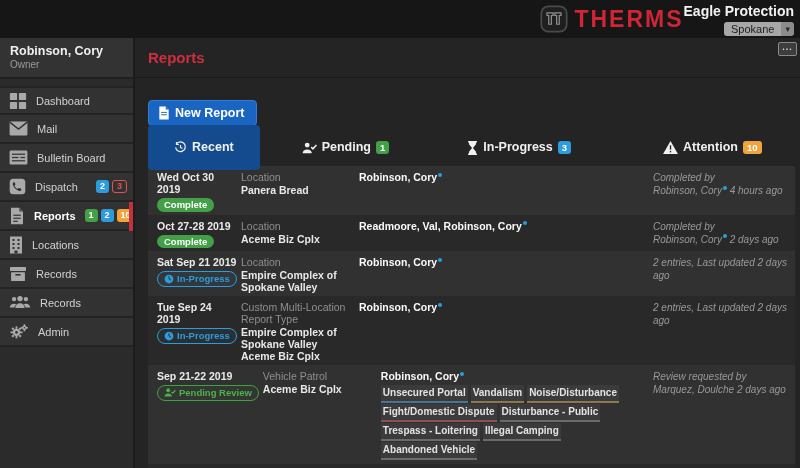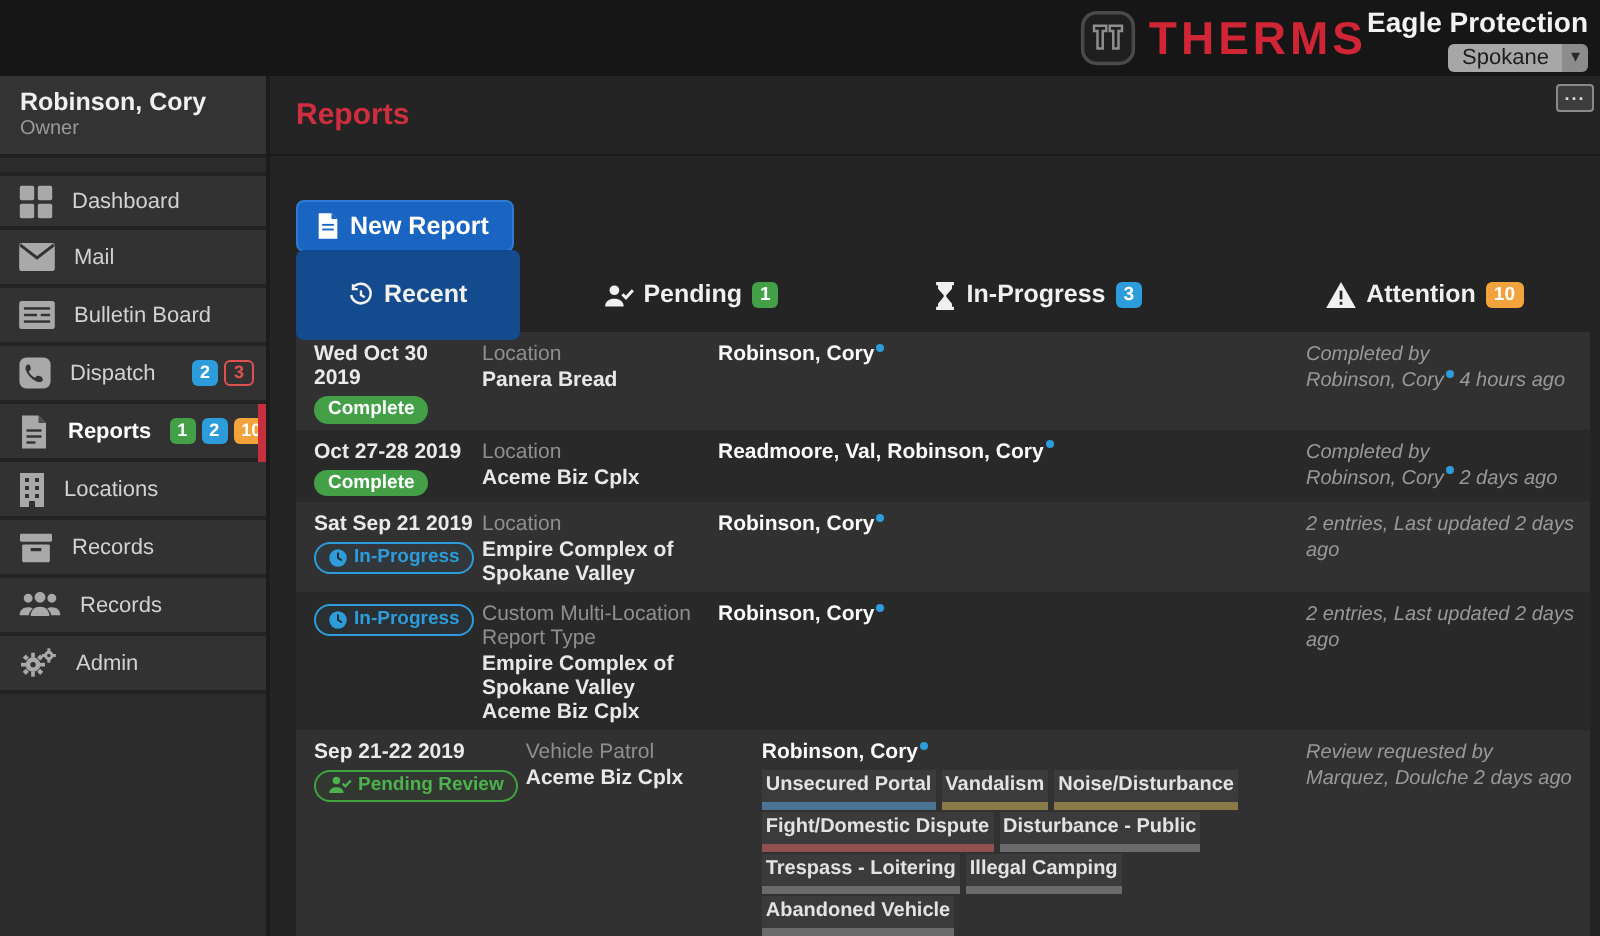--- a/index.html
+++ b/index.html
@@ -94,21 +94,21 @@
   .badge-complete { background:#43a047; color:#fff; }
   .badge-in-progress, .badge-in-progress-attn { border:1.5px solid #2d9cdb; color:#2d9cdb;
     background:rgba(45,156,219,0.06); padding:2px 6px; }
   .badge-pending-review { border:1.5px solid #3fa43f; color:#4db14d;
     background:rgba(67,160,71,0.06); padding:2px 6px; }
   .badge-in-progress .clock { display:inline-flex; }
   .badge-pending-review .person { display:inline-flex; }
 
   .row-tags { margin-top:3px; line-height:15px; }
   .tag { display:inline-block; color:#e3e3e3; font-weight:600; font-size:10px;
-    padding:0 2px 1px; margin:0 3px 1px 0; border-bottom:4px solid #e5e5e5;
+    padding:0 2px 1px; margin:0 3px 1px 0; border-bottom:2px solid #e5e5e5;
     background:rgba(255,255,255,0.05); white-space:nowrap; }
 </style>
 </head>
 <body>
 
 <div class="app">
 
   <header class="topbar">
     <div class="logo">
       <span class="logo-mark">
@@ -408,20 +408,21 @@
     </div>
     <div class="col-people">
       <div class="row-people">Robinson, Cory<span class="sup-dot"></span></div>
 
     </div>
     <div class="col-meta">2 entries, Last updated 2 days ago</div>
   </div>
 
   <div class="report-row row-dark">
     <div class="col-date">
+      <div class="row-date">Tue Sep 24 2019</div>
       <div class="status-badge badge-in-progress">
         <span class="b-icon clock">
           <svg width="10" height="10" viewBox="0 0 16 16">
             <circle cx="8" cy="8" r="7" fill="currentColor"></circle>
             <path d="M8 4.2V8l2.6 1.6" stroke="#262626" stroke-width="1.5" fill="none" stroke-linecap="round"></path>
           </svg>
         </span>
 
         <span class="b-label">In-Progress</span>
       </div>

